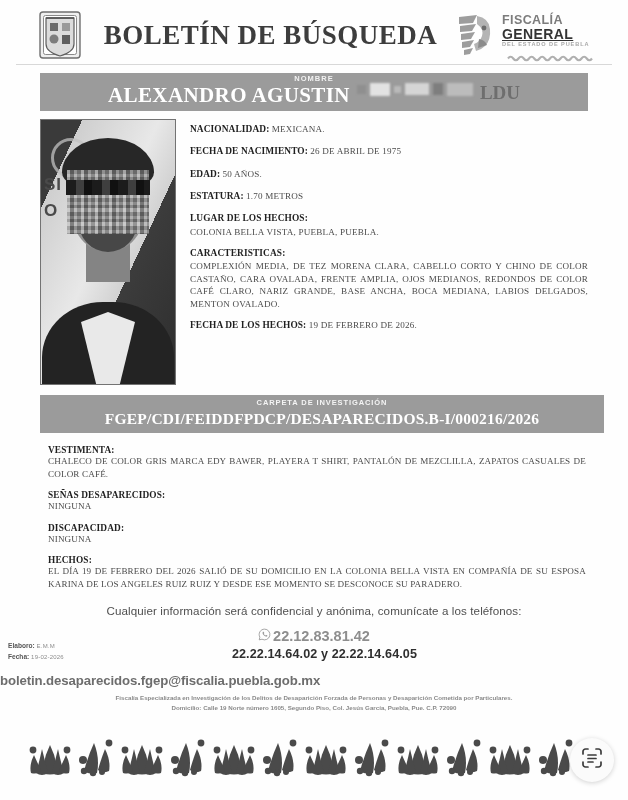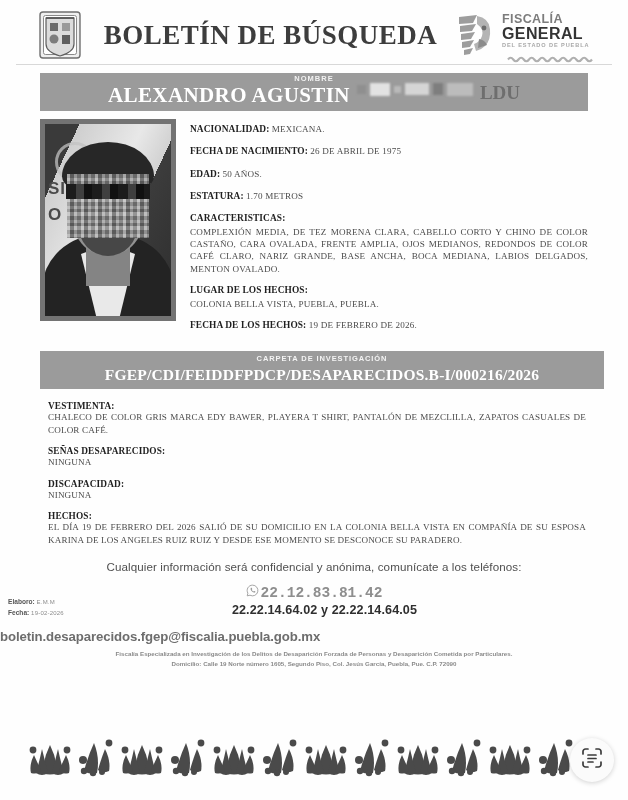--- a/index.html
+++ b/index.html
@@ -53,21 +53,21 @@
     align-items: center;
     gap: 5px;
   }
   .fiscalia-mark { width: 40px; height: 44px; }
   .fiscalia-text {
     line-height: 1.02;
     font-family: "Liberation Sans", sans-serif;
     color: #8a8a8a;
   }
   .fiscalia-text .l1 { font-size: 12.5px; font-weight: 700; letter-spacing: 0.4px; color: #7c7c7c; }
-  .fiscalia-text .l2 { font-size: 16px; font-weight: 700; letter-spacing: 0.4px; color: #701a75; }
+  .fiscalia-text .l2 { font-size: 14px; font-weight: 700; letter-spacing: 0.4px; color: #701a75; text-decoration: underline; }
   .fiscalia-text .l3 { font-size: 5.6px; font-weight: 700; letter-spacing: 0.9px; color: #a8a8a8; margin-top: 1px; }
   .fiscalia-deco { margin-top: 1px; height: 7px; }
 
   .rule {
     height: 1px;
     background: #d8d8d8;
     margin: 2px 16px 0 16px;
   }
 
   
@@ -139,25 +139,25 @@
 
   
   .body-area {
     display: flex;
     margin: 8px 40px 0 40px;
     gap: 14px;
   }
   .photo-col { flex: 0 0 136px; }
   .photo {
     width: 136px;
-    height: 202px;
+    height: 266px;
     background: #b4b4b4;
     position: relative;
     overflow: hidden;
-    border: 5px solid #737373;
+    border: 1px solid #737373;
     box-sizing: border-box;
   }
   .photo .bg-wall {
     position: absolute; inset: 0;
     background:
       linear-gradient(115deg, #3a3a3a 0%, #3a3a3a 16%, #cfcfcf 16%, #e8e8e8 46%, #d2d2d2 62%, #3c3c3c 62%, #2e2e2e 100%);
   }
   .photo .wall-text {
     position: absolute;
     left: 3px; top: 52px;
@@ -332,21 +332,21 @@
     font-size: 11.6px;
     color: #4f4f4f;
     letter-spacing: 0.1px;
   }
   .phones {
     margin-top: 10px;
     text-align: center;
     position: relative;
   }
   .phone-primary {
-    font-family: Liberation Mono, monospace;
+    font-family: Liberation Sans, sans-serif;
     font-size: 14.5px;
     font-weight: 700;
     color: #8e8e8e;
     display: inline-flex;
     align-items: center;
     gap: 2px;
   }
   .phone-secondary {
     font-family: "Liberation Sans", sans-serif;
     font-size: 12.6px;
@@ -515,26 +515,26 @@
       </div>
       <div class="d-row">
         <span class="d-label">EDAD:</span>
         <span class="d-val">50 AÑOS.</span>
       </div>
       <div class="d-row">
         <span class="d-label">ESTATURA:</span>
         <span class="d-val">1.70 METROS</span>
       </div>
       <div class="d-row">
+        <div class="d-label">LUGAR DE LOS HECHOS:</div>
+        <span class="d-block-val">COLONIA BELLA VISTA, PUEBLA, PUEBLA.</span>
+      </div>
+      <div class="d-row">
         <div class="d-label">CARACTERISTICAS:</div>
         <span class="d-block-val">COMPLEXIÓN MEDIA, DE TEZ MORENA CLARA, CABELLO CORTO Y CHINO DE COLOR CASTAÑO, CARA OVALADA, FRENTE AMPLIA, OJOS MEDIANOS, REDONDOS DE COLOR CAFÉ CLARO, NARIZ GRANDE, BASE ANCHA, BOCA MEDIANA, LABIOS DELGADOS, MENTON OVALADO.</span>
-      </div>
-      <div class="d-row">
-        <div class="d-label">LUGAR DE LOS HECHOS:</div>
-        <span class="d-block-val">COLONIA BELLA VISTA, PUEBLA, PUEBLA.</span>
       </div>
       <div class="d-row">
         <span class="d-label">FECHA DE LOS HECHOS:</span>
         <span class="d-val">19 DE FEBRERO DE 2026.</span>
       </div>
     </div>
   </div>
 
   <div class="case-banner">
     <div class="case-label">CARPETA DE INVESTIGACIÓN</div>

